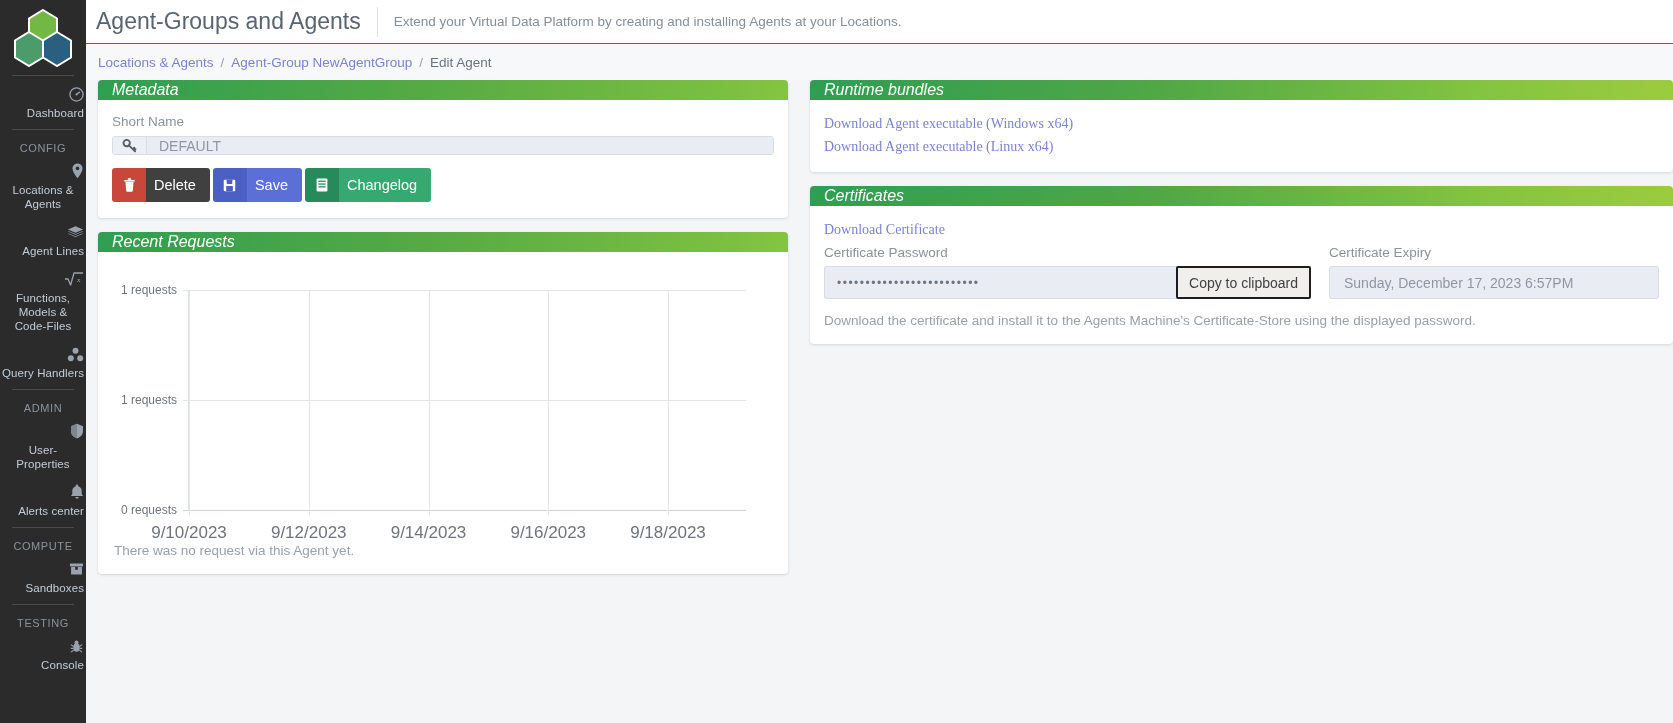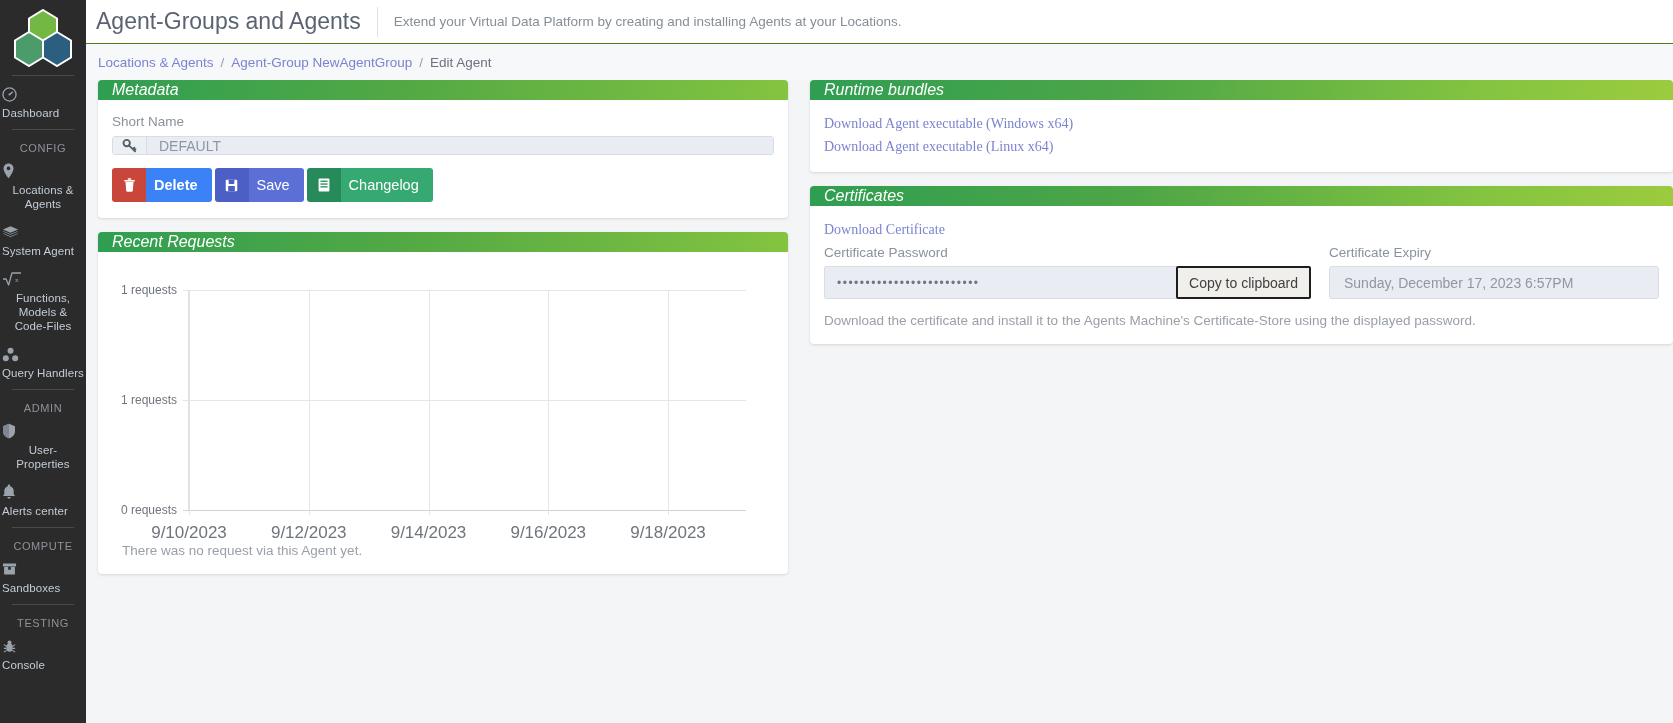--- a/index.html
+++ b/index.html
@@ -18,21 +18,21 @@
     background: #2b2b2b;
     color: #b9c2cc;
     display: flex; flex-direction: column; align-items: center;
     padding-top: 4px;
     overflow: hidden;
   }
   .logo { width: 86px; height: 68px; display:flex; align-items:center; justify-content:center; }
   .sep { width: 62px; height: 1px; background: #4a4a4a; margin: 3px 0; }
   .navitem {
     width: 86px;
-    display: flex; flex-direction: column; align-items: flex-start;
+    display: flex; flex-direction: column; align-items: flex-end;
     padding: 6px 2px 6px 2px;
     cursor: pointer;
   }
   .navitem .ico {
     color: #9aa2ab; font-size: 15px; line-height: 17px; margin-bottom: 3px;
     display:flex; align-items:center; justify-content:center; height:18px;
   }
   .navlabel {
     font-size: 11.5px; line-height: 14px; text-align: center;
     color: #c3ccd6; letter-spacing: .1px;
@@ -98,42 +98,42 @@
     padding-left: 12px; color: #9096a0; font-size: 14px;
   }
 
   .btnrow { display: flex; gap: 3px; margin-top: 13px; }
   .btn { display: flex; height: 34px; border-radius: 3px; overflow: hidden; cursor: pointer; border: none; }
   .btn .bico {
     width: 34px; display:flex; align-items:center; justify-content:center;
     font-size: 13px; color: #fff;
   }
   .btn .btxt { display: flex; align-items: center; padding: 0 14px 0 8px; color: #fff; font-size: 14.5px; }
-  .btn-danger .bico { background: #c9463a; } .btn-danger .btxt { background: #3b82f6; font-weight: bold; }
+  .btn-danger .bico { background: #c9463a; } .btn-danger .btxt { background: #404040; }
   .btn-primary .bico { background: #4b5fc4; } .btn-primary .btxt { background: #5b6fd6; }
   .btn-success .bico { background: #268a5b; } .btn-success .btxt { background: #35a971; }
 
   
   .chart-wrap { position: relative; height: 300px; padding: 16px 18px 0 0; }
   .chart-area { position: relative; width: 100%; height: 255px; }
   .ylabel {
     position: absolute; right: calc(100% + 6px); transform: translateY(-50%);
     font-size: 12px; color: #6f757c; white-space: nowrap;
   }
   .plot {
     position: absolute; left: 76px; right: 10px; top: 8px; bottom: 26px;
     border-left: 1px solid #dcdfe3; border-bottom: 1px solid #cfd3d7;
   }
   .hline { position: absolute; left: -6px; right: 0; height: 1px; background: #e3e6e9; }
   .vline { position: absolute; top: 0; bottom: -5px; width: 1px; background: #e3e6e9; }
   .xtick {
     position: absolute; top: calc(100% + 8px); transform: translateX(-50%);
     font-size: 17px; color: #6f757c; white-space: nowrap;
   }
-  .chart-note { font-size: 13.5px; color: #9aa0a8; padding: 6px 0 0 2px; margin-left: 8px; }
+  .chart-note { font-size: 13.5px; color: #9aa0a8; padding: 6px 0 0 2px; }
 
   
   .linkline { font-size: 14px; color: #7b83ce; line-height: 23px; cursor: pointer; font-family: Liberation Serif, serif; }
   .cert-row { display: flex; gap: 0; margin-top: 4px; }
   .cert-col-left { width: 487px; min-width: 487px; }
   .cert-col-right { flex: 1; padding-left: 18px; }
   .pw-group { display: flex; height: 33px; }
   .pw-box {
     flex: 1; background: #e9edf3; border: 1px solid #d8dde3; border-right: none;
     border-radius: 3px 0 0 3px; display: flex; align-items: center; padding-left: 12px;
@@ -192,21 +192,21 @@
     </div>
 
     <div class="navitem">
       <span class="ico">
         <svg width="17" height="15" viewBox="0 0 18 15">
             <path d="M9 1 L17 4.4 9 7.8 1 4.4z" fill="#9aa2ab"></path>
             <path d="M9 9.2 L16.2 6.1 17 6.5 9 9.9 1 6.5 1.8 6.1z" fill="#9aa2ab"></path>
             <path d="M9 11.6 L16.2 8.5 17 8.9 9 12.3 1 8.9 1.8 8.5z" fill="#9aa2ab"></path>
           </svg>
       </span>
-      <span class="navlabel">System Agent</span>
+      <span class="navlabel">Agent Lines</span>
     </div>
 
     <div class="navitem">
       <span class="ico">
         <svg width="20" height="16" viewBox="0 0 20 16">
             <path d="M1 8 L4 8 L6.6 14 L10 2 L19 2" stroke="#9aa2ab" stroke-width="1.3" fill="none" stroke-linejoin="round"></path>
             <text x="13" y="10.5" font-size="7" fill="#9aa2ab" font-family="Liberation Serif, serif">x</text>
           </svg>
       </span>
       <span class="navlabel">Functions, Models &amp; Code-Files</span>

